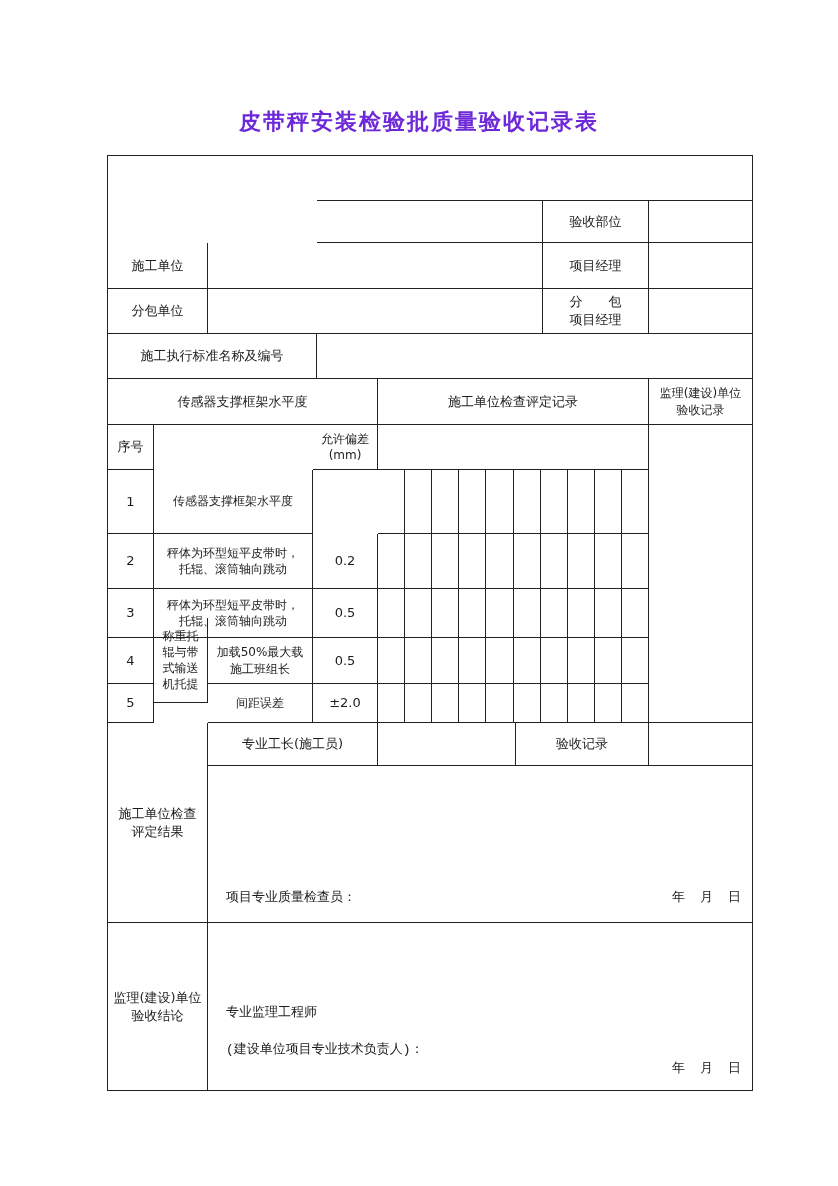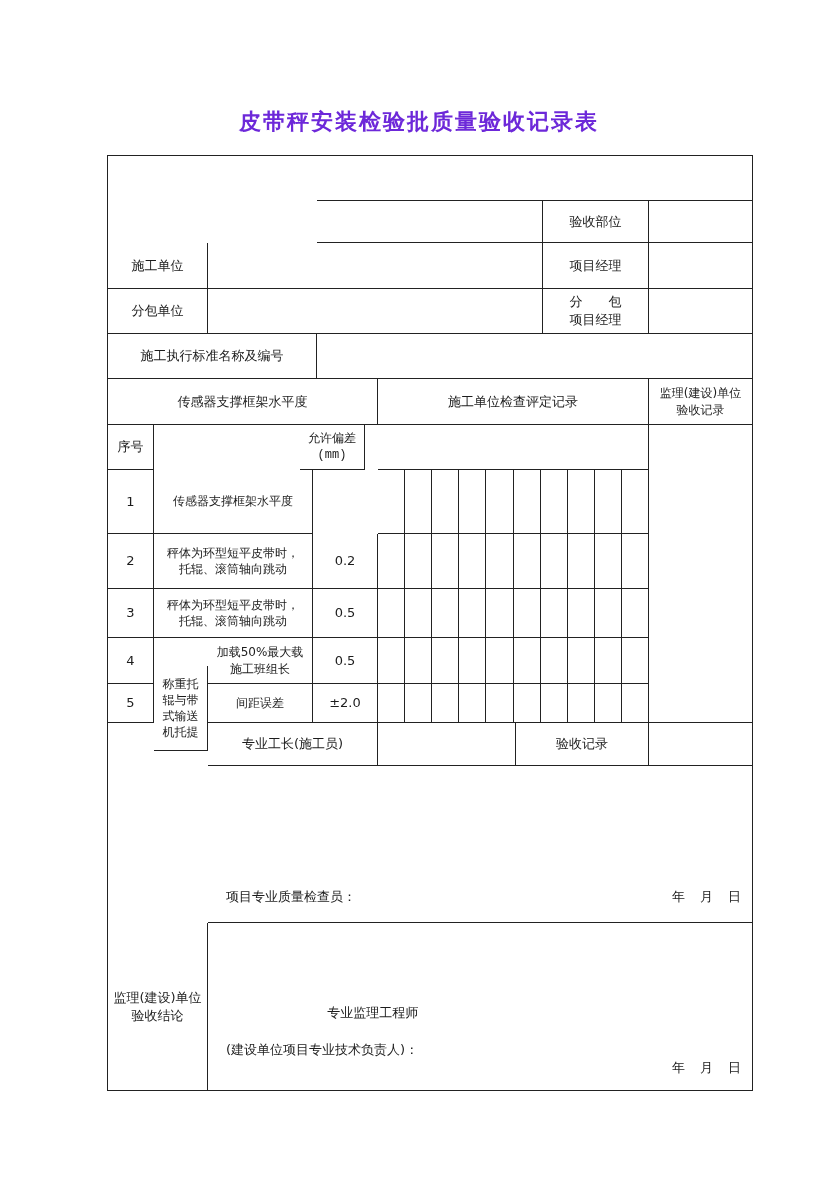--- a/index.html
+++ b/index.html
@@ -28,21 +28,21 @@
   .sm{font-size:12px;}
   .grid{padding:0;align-items:stretch;}
   .grid .gcell{flex:1 1 0;border-right:1px solid #222;}
   .grid .gcell:last-child{border-right:none;}
   .bottom-area{align-items:flex-end;justify-content:flex-start;text-align:left;}
   .sigrow{
     display:flex;width:100%;justify-content:space-between;align-items:flex-end;
     padding:0 10px 16px 18px;box-sizing:border-box;
   }
   .sigrow.low{padding-bottom:13px;}
-  .eng-block{display:inline-block;text-align:right;line-height:1.4;}
+  .eng-block{display:inline-block;text-align:left;line-height:1.4;font-family:Liberation Mono, monospace;}
   .date{white-space:pre;letter-spacing:1px;}
 </style>
 </head>
 <body>
 
 <div class="page">
 
   <div class="title">皮带秤安装检验批质量验收记录表</div>
 
   <div class="form">
@@ -66,21 +66,21 @@
 
     <div class="cell" style="left:0;top:178px;width:209px;height:45px;">施工执行标准名称及编号</div>
     <div class="cell" style="left:209px;top:178px;width:436px;height:45px;"></div>
 
     <div class="cell" style="left:0;top:223px;width:270px;height:46px;">传感器支撑框架水平度</div>
     <div class="cell" style="left:270px;top:223px;width:271px;height:46px;">施工单位检查评定记录</div>
     <div class="cell sm" style="left:541px;top:223px;width:104px;height:46px;">监理(建设)单位
 验收记录</div>
 
     <div class="cell" style="left:0;top:269px;width:46px;height:45px;">序号</div>
-    <div class="cell sm" style="left:192px;top:269px;width:65px;height:45px;font-family:Liberation Mono, monospace;">允许偏差
+    <div class="cell sm" style="left:205px;top:269px;width:65px;height:45px;">允许偏差
 (mm)</div>
     <div class="cell" style="left:270px;top:269px;width:271px;height:45px;"></div>
     <div class="cell" style="left:541px;top:269px;width:104px;height:298px;"></div>
 
     <div class="cell" style="left:0;top:314px;width:46px;height:64px;">1</div>
     <div class="cell sm" style="left:46px;top:314px;width:159px;height:64px;">传感器支撑框架水平度</div>
     <div class="cell grid" style="left:270px;top:314px;width:271px;height:64px;"><div class="gcell"></div><div class="gcell"></div><div class="gcell"></div><div class="gcell"></div><div class="gcell"></div><div class="gcell"></div><div class="gcell"></div><div class="gcell"></div><div class="gcell"></div><div class="gcell"></div></div>
 
     <div class="cell" style="left:0;top:378px;width:46px;height:55px;">2</div>
     <div class="cell sm" style="left:46px;top:378px;width:159px;height:55px;">秤体为环型短平皮带时，
@@ -88,34 +88,36 @@
     <div class="cell" style="left:205px;top:378px;width:65px;height:55px;">0.2</div>
     <div class="cell grid" style="left:270px;top:378px;width:271px;height:55px;"><div class="gcell"></div><div class="gcell"></div><div class="gcell"></div><div class="gcell"></div><div class="gcell"></div><div class="gcell"></div><div class="gcell"></div><div class="gcell"></div><div class="gcell"></div><div class="gcell"></div></div>
 
     <div class="cell" style="left:0;top:433px;width:46px;height:49px;">3</div>
     <div class="cell sm" style="left:46px;top:433px;width:159px;height:49px;">秤体为环型短平皮带时，
 托辊、滚筒轴向跳动</div>
     <div class="cell" style="left:205px;top:433px;width:65px;height:49px;">0.5</div>
     <div class="cell grid" style="left:270px;top:433px;width:271px;height:49px;"><div class="gcell"></div><div class="gcell"></div><div class="gcell"></div><div class="gcell"></div><div class="gcell"></div><div class="gcell"></div><div class="gcell"></div><div class="gcell"></div><div class="gcell"></div><div class="gcell"></div></div>
 
     <div class="cell" style="left:0;top:482px;width:46px;height:46px;">4</div>
-    <div class="cell sm" style="left:46px;top:510px;width:54px;height:85px;">称重托
+    <div class="cell sm" style="left:46px;top:462px;width:54px;height:85px;">称重托
 辊与带
 式输送
 机托提</div>
     <div class="cell sm" style="left:100px;top:482px;width:105px;height:46px;">加载50%最大载
 施工班组长</div>
     <div class="cell" style="left:205px;top:482px;width:65px;height:46px;">0.5</div>
     <div class="cell grid" style="left:270px;top:482px;width:271px;height:46px;"><div class="gcell"></div><div class="gcell"></div><div class="gcell"></div><div class="gcell"></div><div class="gcell"></div><div class="gcell"></div><div class="gcell"></div><div class="gcell"></div><div class="gcell"></div><div class="gcell"></div></div>
 
     <div class="cell" style="left:0;top:528px;width:46px;height:39px;">5</div>
     <div class="cell sm" style="left:100px;top:528px;width:105px;height:39px;">间距误差</div>
     <div class="cell" style="left:205px;top:528px;width:65px;height:39px;">±2.0</div>
     <div class="cell grid" style="left:270px;top:528px;width:271px;height:39px;"><div class="gcell"></div><div class="gcell"></div><div class="gcell"></div><div class="gcell"></div><div class="gcell"></div><div class="gcell"></div><div class="gcell"></div><div class="gcell"></div><div class="gcell"></div><div class="gcell"></div></div>
 
+    <div class="cell" style="left:0;top:567px;width:100px;height:200px;">施工单位检查
+评定结果</div>
     <div class="cell" style="left:100px;top:567px;width:170px;height:43px;">专业工长(施工员)</div>
     <div class="cell" style="left:270px;top:567px;width:138px;height:43px;"></div>
     <div class="cell" style="left:408px;top:567px;width:133px;height:43px;">验收记录</div>
     <div class="cell" style="left:541px;top:567px;width:104px;height:43px;"></div>
 
     <div class="cell bottom-area" style="left:100px;top:610px;width:545px;height:157px;">
       <div class="sigrow">
         <span>项目专业质量检查员：</span>
         <span class="date">年　月　日</span>
       </div>

